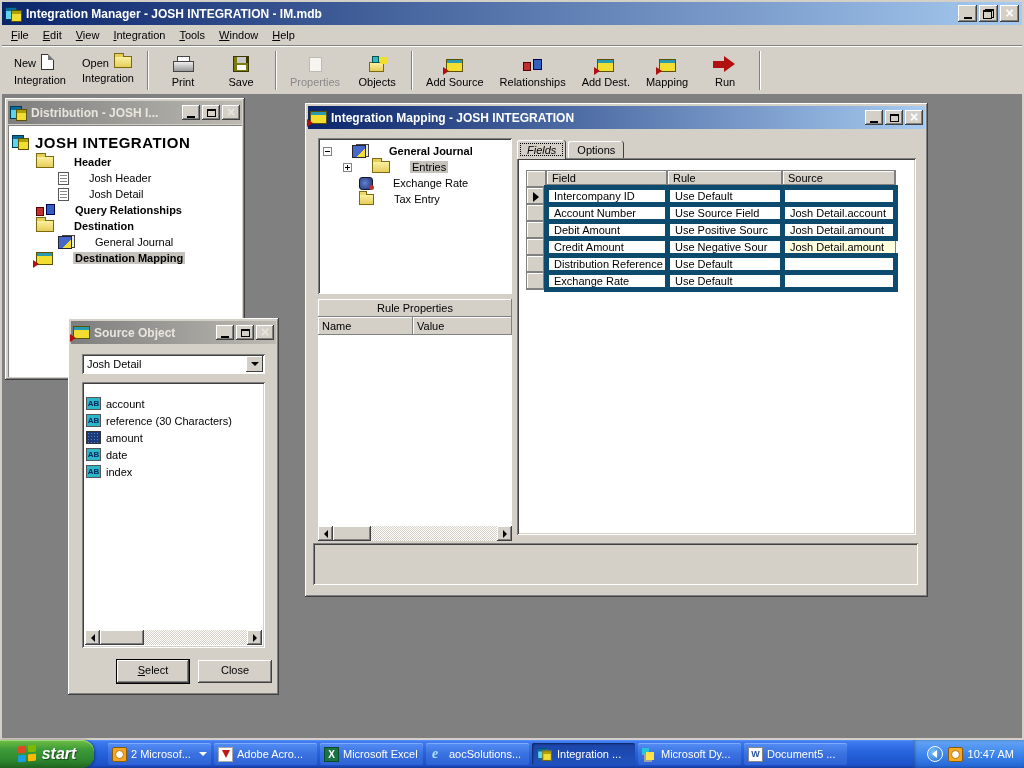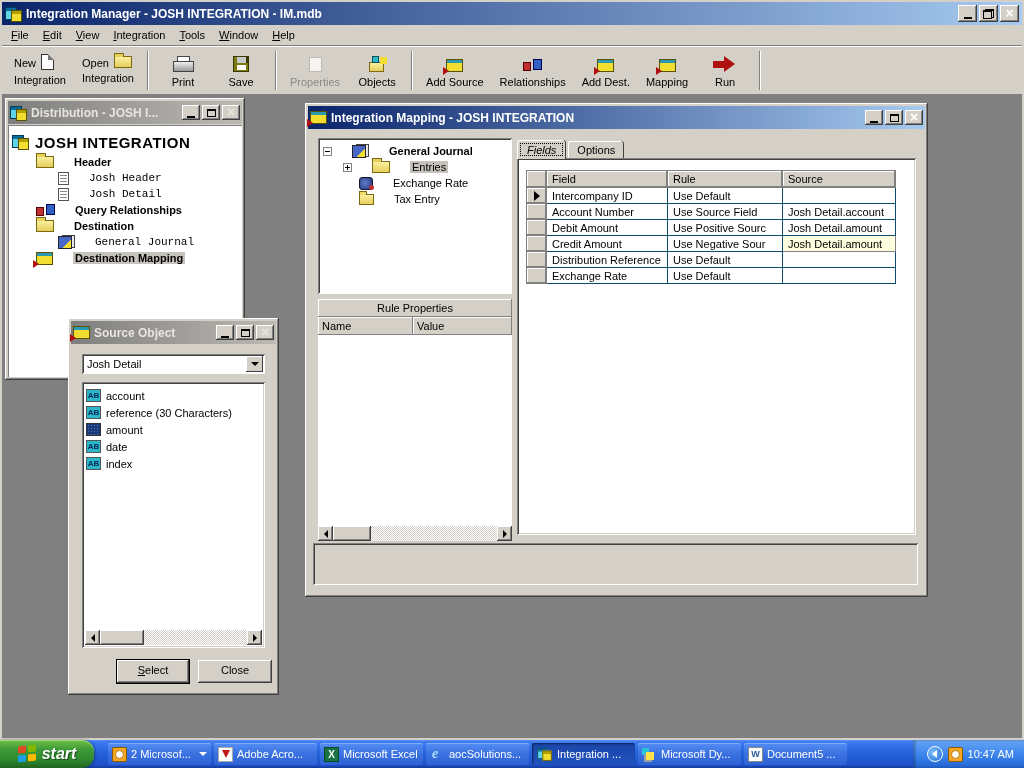--- a/index.html
+++ b/index.html
@@ -44,30 +44,30 @@
   .ctitle.inactive { background:linear-gradient(90deg,#7E7E7E,#BDBAB3); color:#E8E5DE; }
   .ctitle .title-text { flex:1; white-space:nowrap; overflow:hidden; }
   .ctitle .wbtn { width:18px; height:15px; }
 
   
   .win-integration { left:3px; top:3px; width:240px; height:282px; }
   .win-integration .client { position:absolute; left:3px; right:3px; top:27px; bottom:3px; background:#fff; box-shadow: inset 1px 1px 0 #808080, inset -1px -1px 0 #fff; overflow:hidden; padding:5px 0 0 4px; }
   .trow { display:flex; align-items:center; gap:20px; height:16px; white-space:nowrap; }
   .trow.root { height:24px; font-weight:bold; font-size:15px; letter-spacing:.5px; gap:6px; }
   .trow.lvl1 { padding-left:24px; font-weight:bold; }
-  .trow.lvl2 { padding-left:46px;font-family:Liberation Mono, monospace; }
+  .trow.lvl2 { padding-left:46px; }
   .hl { background:#C6C3BD; padding:0 2px; }
 
   
   .win-source { left:66px; top:223px; width:211px; height:377px; z-index:3; }
   .combo { position:absolute; left:14px; top:36px; width:183px; height:20px; background:#fff; box-shadow: inset 1px 1px 0 #808080, inset -1px -1px 0 #fff, inset 2px 2px 0 #404040; display:flex; align-items:center; }
   .combo-text { flex:1; padding-left:5px; }
   .combo-btn { width:17px; height:16px; margin-right:2px; background:#D4D0C8; display:flex; align-items:center; justify-content:center; }
   .tri-down { border:4px solid transparent; border-top:4px solid #000; margin-top:4px; }
-  .listbox { position:absolute; left:14px; top:64px; width:183px; height:266px; background:#fff; box-shadow: inset 1px 1px 0 #808080, inset -1px -1px 0 #fff, inset 2px 2px 0 #404040, inset -2px -2px 0 #D4D0C8; padding:5px 3px 0 4px; }
+  .listbox { position:absolute; left:14px; top:64px; width:183px; height:266px; background:#fff; box-shadow: inset 1px 1px 0 #808080, inset -1px -1px 0 #fff, inset 2px 2px 0 #404040, inset -2px -2px 0 #D4D0C8; padding:13px 3px 0 4px; }
   .litem { display:flex; align-items:center; gap:5px; height:17px; white-space:nowrap; }
   .dlg-buttons { position:absolute; left:0; right:0; top:342px; height:24px; }
   .btn { position:absolute; height:23px; background:#D4D0C8; text-align:center; line-height:21px; }
   .btn.default { outline:1px solid #000; }
   .btn-select { left:49px; width:72px; }
   .btn-close { left:130px; width:74px; }
 
   
   .win-mapping { left:303px; top:8px; width:623px; height:494px; z-index:2; }
   .mtree { position:absolute; left:13px; top:35px; width:194px; height:156px; background:#fff; box-shadow: inset 1px 1px 0 #808080, inset -1px -1px 0 #fff, inset 2px 2px 0 #404040; padding:5px 0 0 5px; }
@@ -96,21 +96,21 @@
 
   .tabstrip { position:absolute; left:212px; top:36px; height:20px; display:flex; align-items:flex-end; }
   .tab { padding:3px 9px 2px; background:#D4D0C8; box-shadow: inset -1px 0 0 #404040, inset 1px 1px 0 #fff; border-top-right-radius:3px; border-top-left-radius:2px; }
   .tab.active { position:relative; z-index:2; padding:4px 10px 3px; outline:1px dotted #000; outline-offset:-4px;font-style:italic; }
   .tab.inactive { margin-left:2px; height:18px; }
 
   .tabpage { position:absolute; left:212px; top:55px; width:399px; height:377px; background:#fff; box-shadow: inset 1px 1px 0 #808080, inset -1px -1px 0 #fff, inset 2px 2px 0 #404040, inset -2px -2px 0 #D4D0C8; padding:12px 0 0 9px; }
   table.grid { border-collapse:collapse; table-layout:fixed; background:#fff; }
   .grid th, .grid td { height:16px; padding:0 0 0 5px; font-weight:normal; text-align:left; white-space:nowrap; overflow:hidden; }
   .grid th { background:#D4D0C8; box-shadow: inset -1px -1px 0 #808080, inset 1px 1px 0 #fff; border:1px solid #808080; height:17px; }
-  .grid td { border:1px solid #0c4a6e; }
+  .grid td { border:5px solid #0c4a6e; }
   .grid td.sel { background:#D4D0C8; box-shadow: inset -1px -1px 0 #808080, inset 1px 1px 0 #fff; border:1px solid #808080; padding:0; text-align:center; }
   .grid td.ycell { background:#FFFFDF; border:1px solid #808080; }
   .marker { display:inline-block; border:5px solid transparent; border-left:6px solid #000; border-right:none; margin-top:3px; }
 
   .bottomstrip { position:absolute; left:8px; top:440px; width:605px; height:42px; background:#D4D0C8; box-shadow: inset 1px 1px 0 #808080, inset -1px -1px 0 #fff, inset 2px 2px 0 #404040, inset -2px -2px 0 #D4D0C8; }
 
   
   .ic { display:inline-block; position:relative; flex:none; vertical-align:middle; }
   .ic-im { width:17px; height:16px; }
   .ic-im::before { content:""; position:absolute; left:0; top:1px; width:10px; height:11px; background:#5FD3E8; border:1px solid #003C5A; box-shadow:inset 0 3px 0 #0A6A9A; }

